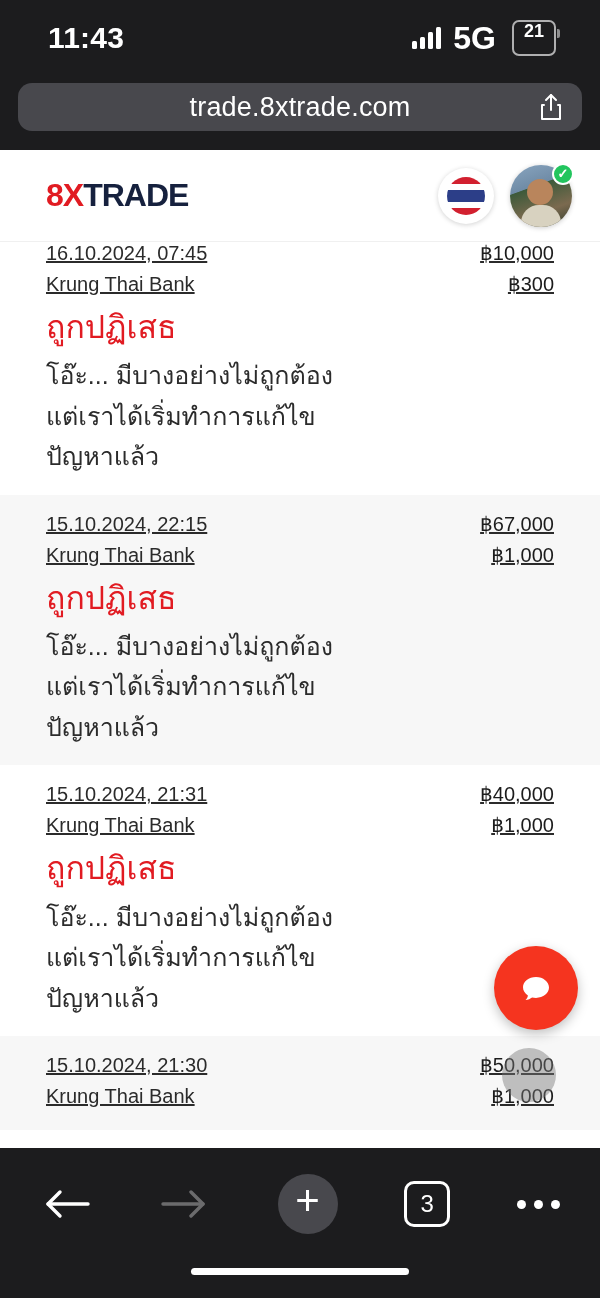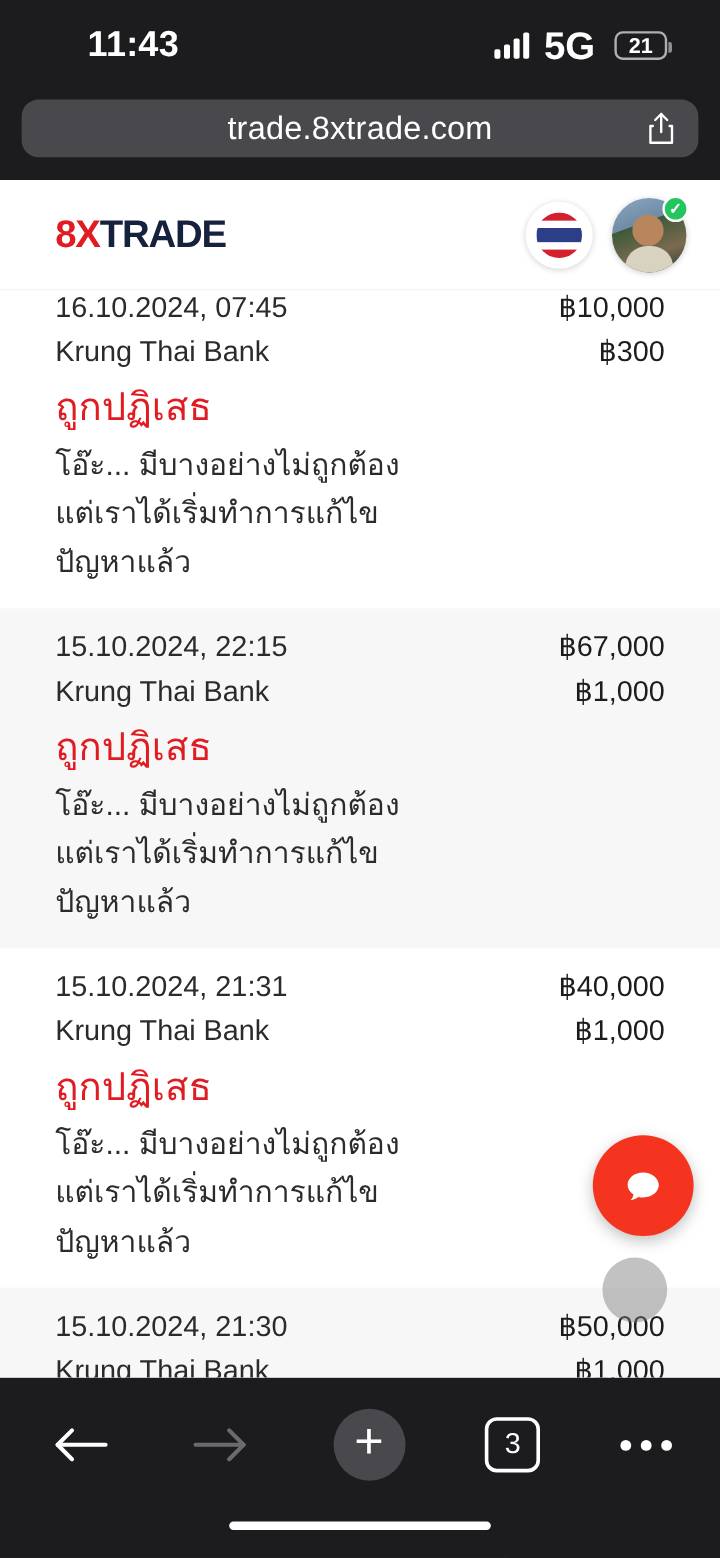--- a/index.html
+++ b/index.html
@@ -22,21 +22,20 @@
   
   .status-bar {
     height: 76px;
     flex: 0 0 76px;
     background: #1c1c1e;
     display: flex;
     align-items: center;
     justify-content: space-between;
     padding: 0 44px 0 48px;
     color: #fff;
-    margin-left: 25px;
   }
   .status-time {
     font-size: 30px;
     font-weight: 600;
     letter-spacing: 0.2px;
   }
   .status-right {
     display: flex;
     align-items: center;
     gap: 10px;
@@ -58,25 +57,25 @@
   .signal-bars i:nth-child(3) { height: 17px; }
   .signal-bars i:nth-child(4) { height: 22px; }
   .net-label {
     font-size: 32px;
     font-weight: 700;
     margin-left: 2px;
   }
   .battery {
     position: relative;
     width: 44px;
-    height: 24px;
+    height: 36px;
     border: 2px solid rgba(255,255,255,0.65);
     border-radius: 7px;
     display: flex;
-    align-items: center;
+    align-items: flex-start;
     justify-content: center;
     margin-left: 6px;
   }
   .battery:after {
     content: "";
     position: absolute;
     right: -6px;
     top: 7px;
     width: 3px;
     height: 9px;
@@ -255,23 +254,24 @@
     top: 0;
     bottom: 0;
     background: #f7f7f7;
     z-index: 0;
   }
   .tx-row > * { position: relative; z-index: 1; }
   .tx-line {
     display: flex;
     justify-content: space-between;
     align-items: center;
-    font-size: 24px;
+    font-size: 20px;
     color: #2b2b2b;
     line-height: 1.55;
+    text-decoration: underline;
   }
   .tx-date { color: #2b2b2b; }
   .tx-amount { font-weight: 400; color: #1c1c1c; }
   .tx-bank { color: #2b2b2b; }
   .tx-fee { color: #1c1c1c; }
   .tx-status {
     color: #e11b22;
     font-size: 32px;
     line-height: 1.6;
     margin-top: 2px;

